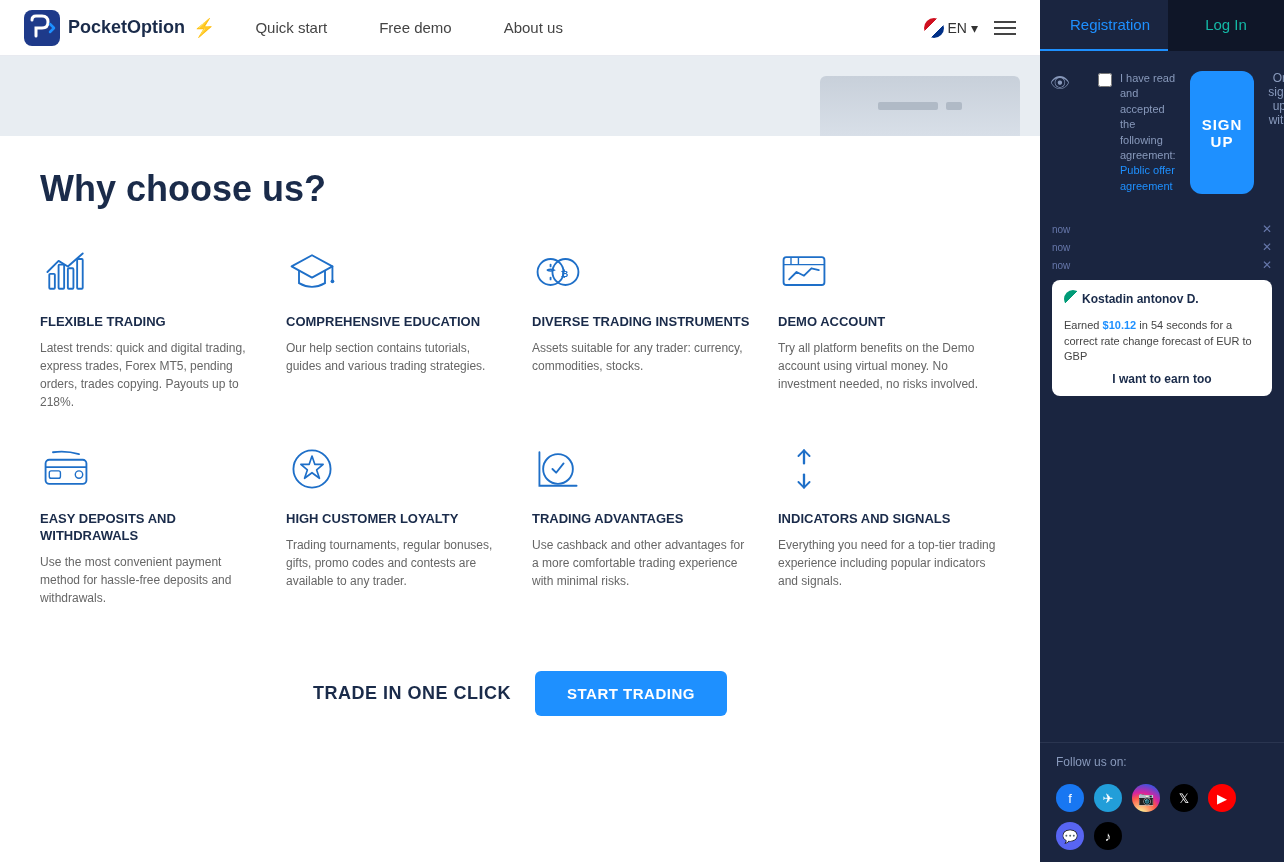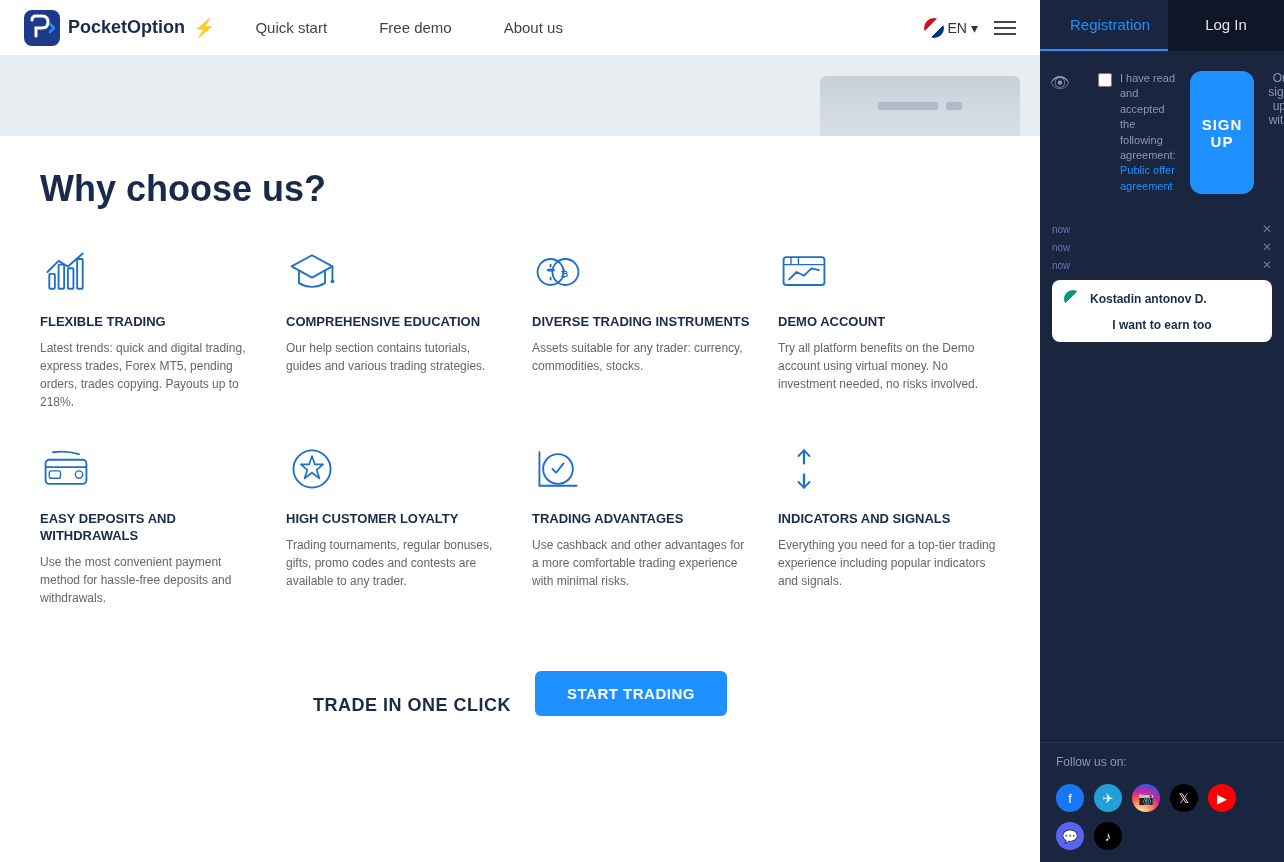--- a/index.html
+++ b/index.html
@@ -164,21 +164,21 @@
     }
 
     .feature-desc {
       font-size: 12px;
       color: #666;
       line-height: 1.5;
     }
 
     .cta-section {
       display: flex;
-      align-items: flex-end;
+      align-items: center;
       justify-content: center;
       gap: 24px;
       padding: 24px 0 16px;
     }
 
     .cta-label {
       font-size: 18px;
       font-weight: 600;
       color: #1a2b4a;
       letter-spacing: 0.5px;
@@ -220,21 +220,21 @@
 
     .sidebar-tab.active {
       background: #1a2540;
       color: #1e90ff;
       border-bottom: 2px solid #1e90ff;
       padding-left: 28px;
     }
 
     .sidebar-tab.inactive {
       background: #0f1628;
-      color: #e5e5e5;
+      color: #14b8a6;
     }
 
     .sidebar-form {
       padding: 20px 16px;
       display: flex;
       flex-direction: row;
       gap: 14px;
     }
 
     .form-field {
@@ -372,21 +372,20 @@
     .notif-card {
       background: #fff;
       border-radius: 8px;
       padding: 10px 12px;
       margin-top: 4px;
     }
 
     .notif-user-row {
       display: flex;
       align-items: center;
-      gap: 8px;
       margin-bottom: 10px;
     }
 
     .notif-flag {
       width: 18px;
       height: 18px;
       border-radius: 50%;
       background: linear-gradient(135deg, #009b77 40%, #fff 40%);
       flex-shrink: 0;
     }
@@ -678,20 +677,26 @@
     </div>
     <div class="notif-bar">
       <span class="notif-text-small">now</span>
       <span class="notif-close">✕</span>
     </div>
     <div class="notif-card">
       <div class="notif-user-row">
         <div class="notif-flag"></div>
         <span class="notif-name">Kostadin antonov D.</span>
       </div>
+      <div class="notif-body">
+        <span>Earned</span>
+        <span class="amount">$10.12</span>
+        <span>in 54 seconds</span>
+        <span>for a correct rate change forecast of EUR to GBP</span>
+      </div>
       <a class="notif-cta">I want to earn too</a>
     </div>
   </div>
 
   <div class="follow-section">
     <div class="follow-title">Follow us on:</div>
     <div class="social-icons-row">
       <div class="social-icon-circle si-fb">f</div>
       <div class="social-icon-circle si-tg">✈</div>
       <div class="social-icon-circle si-ig">📷</div>

